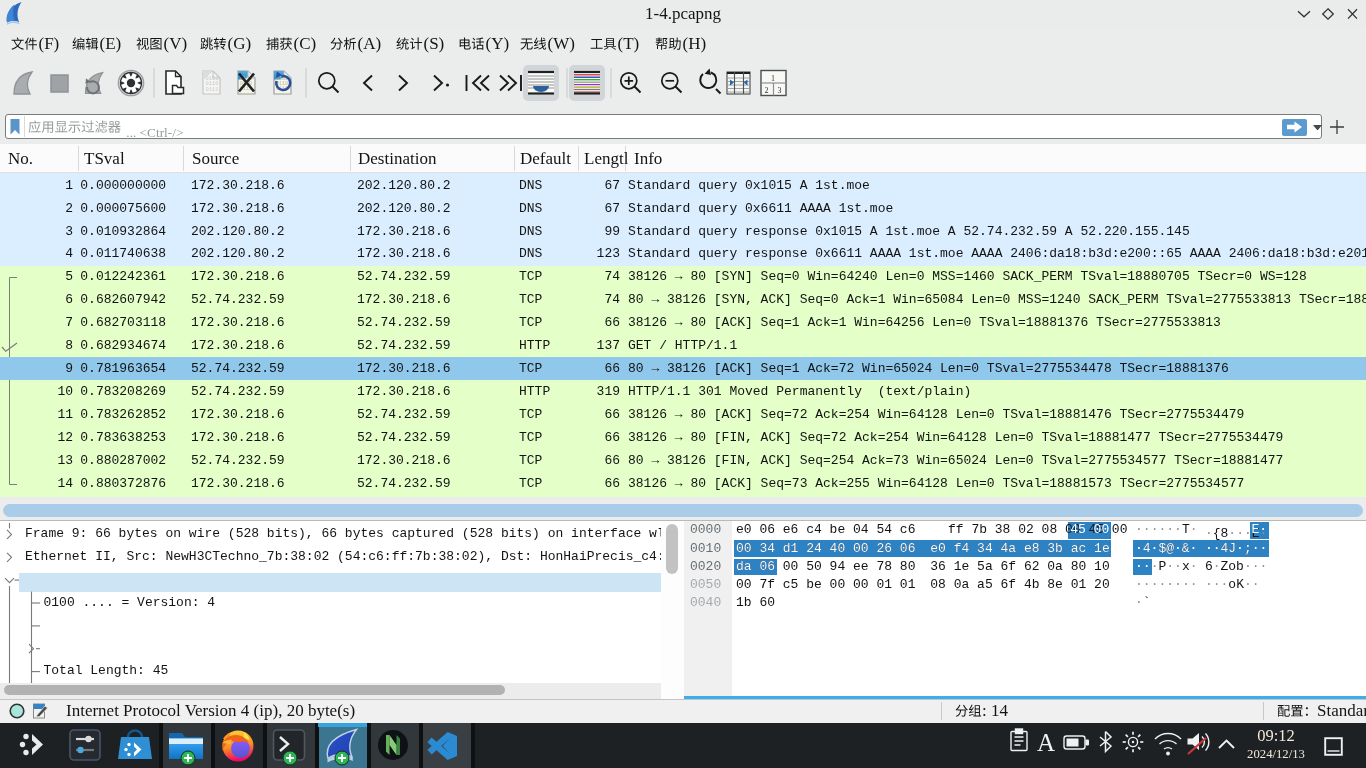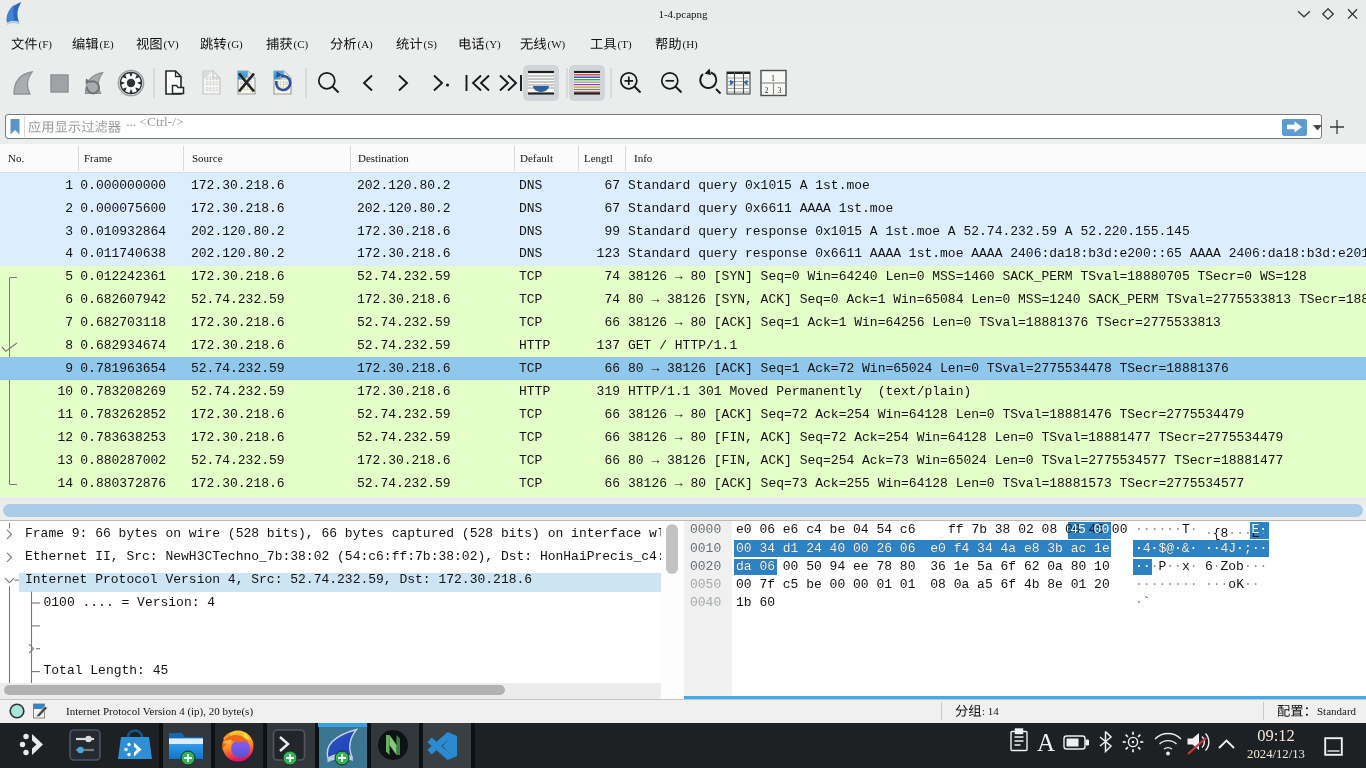--- a/index.html
+++ b/index.html
@@ -1,16 +1,16 @@
 <!DOCTYPE html>
 <html><head><meta charset="utf-8"><style>
 html,body{margin:0;padding:0;width:1366px;height:768px;overflow:hidden;background:#ebecec}
 *{box-sizing:border-box}
 .abs{position:absolute}
-.ser{font-family:"Liberation Serif",serif;font-size:11px;color:#141414;white-space:pre}
+.ser{font-family:"Liberation Serif",serif;font-size:17px;color:#141414;white-space:pre}
 .mono{font-family:"Liberation Mono",monospace;font-size:13px;color:#131313;white-space:pre}
 i{font-style:normal;color:#909294}
 .row{position:absolute;left:0;width:1366px;height:22.95px;line-height:22.95px}
 .cell{position:absolute;top:0;white-space:pre}
 svg{display:block}
 </style></head>
 <body>
 
 <div class="abs" style="left:0;top:0;width:1366px;height:28px;background:#eaebeb"></div>
 <svg class="abs" style="left:4px;top:1px" width="22" height="25" viewBox="0 0 22 25">
@@ -227,41 +227,41 @@
     <g fill="#96999c">
       <path transform="translate(0,11.7) scale(0.013300,-0.013300)" d="M264 490C305 382 353 239 372 146L443 175C421 268 373 407 329 517ZM481 546C513 437 550 295 564 202L636 224C621 317 584 456 549 565ZM468 828C487 793 507 747 521 711H121V438C121 296 114 97 36 -45C54 -52 88 -74 102 -87C184 62 197 286 197 438V640H942V711H606C593 747 565 804 541 848ZM209 39V-33H955V39H684C776 194 850 376 898 542L819 571C781 398 704 194 607 39Z"></path>
       <path transform="translate(13.3,11.7) scale(0.013300,-0.013300)" d="M153 770V407C153 266 143 89 32 -36C49 -45 79 -70 90 -85C167 0 201 115 216 227H467V-71H543V227H813V22C813 4 806 -2 786 -3C767 -4 699 -5 629 -2C639 -22 651 -55 655 -74C749 -75 807 -74 841 -62C875 -50 887 -27 887 22V770ZM227 698H467V537H227ZM813 698V537H543V698ZM227 466H467V298H223C226 336 227 373 227 407ZM813 466V298H543V466Z"></path>
       <path transform="translate(26.6,11.7) scale(0.013300,-0.013300)" d="M244 570H757V466H244ZM244 731H757V628H244ZM171 791V405H833V791ZM820 330C787 266 727 180 682 126L740 97C786 151 842 230 885 300ZM124 297C165 233 213 145 236 93L297 123C275 174 224 260 183 322ZM571 365V39H423V365H352V39H40V-33H960V39H643V365Z"></path>
       <path transform="translate(39.9,11.7) scale(0.013300,-0.013300)" d="M234 351C191 238 117 127 35 56C54 46 88 24 104 11C183 88 262 207 311 330ZM684 320C756 224 832 94 859 10L934 44C904 129 826 255 753 349ZM149 766V692H853V766ZM60 523V449H461V19C461 3 455 -1 437 -2C418 -3 352 -3 284 0C296 -23 308 -56 311 -79C400 -79 459 -78 494 -66C530 -53 542 -31 542 18V449H941V523Z"></path>
       <path transform="translate(53.2,11.7) scale(0.013300,-0.013300)" d="M79 774C135 722 199 649 227 602L290 646C259 693 193 763 137 813ZM381 477C432 415 493 327 521 275L584 313C555 365 492 449 441 510ZM262 465H50V395H188V133C143 117 91 72 37 14L89 -57C140 12 189 71 222 71C245 71 277 37 319 11C389 -33 473 -43 597 -43C693 -43 870 -38 941 -34C942 -11 955 27 964 47C867 37 716 28 599 28C487 28 402 36 336 76C302 96 281 116 262 128ZM720 837V660H332V589H720V192C720 174 713 169 693 168C673 167 603 167 530 170C541 148 553 115 557 93C651 93 712 94 747 107C783 119 796 141 796 192V589H935V660H796V837Z"></path>
       <path transform="translate(66.5,11.7) scale(0.013300,-0.013300)" d="M528 198V18C528 -46 548 -62 627 -62C643 -62 752 -62 768 -62C833 -62 851 -35 857 74C840 79 815 87 803 97C799 4 794 -8 762 -8C738 -8 649 -8 633 -8C596 -8 590 -4 590 19V198ZM448 197C433 130 406 41 369 -12L421 -35C457 20 483 111 499 180ZM616 240C655 193 699 128 717 85L765 114C747 156 703 220 662 266ZM803 197C852 130 899 37 916 -21L968 4C950 63 900 152 852 219ZM88 767C144 733 212 681 246 645L292 697C258 731 189 780 133 813ZM42 500C99 469 170 422 205 390L249 443C213 475 140 519 85 548ZM63 -10 127 -51C173 39 227 158 268 259L211 300C167 192 105 65 63 -10ZM326 651V440C326 300 316 103 228 -38C242 -46 272 -71 282 -85C378 67 395 290 395 439V592H874C862 557 849 522 835 498L890 483C913 522 937 586 958 642L912 654L901 651H639V714H915V772H639V840H567V651ZM540 578V490L432 481L437 424L540 433V394C540 326 563 309 652 309C671 309 797 309 816 309C884 309 904 331 911 420C893 424 866 433 852 443C848 376 842 367 809 367C782 367 678 367 657 367C614 367 607 372 607 395V439L795 456L790 510L607 495V578Z"></path>
       <path transform="translate(79.8,11.7) scale(0.013300,-0.013300)" d="M196 730H366V589H196ZM622 730H802V589H622ZM614 484C656 468 706 443 740 420H452C475 452 495 485 511 518L437 532V795H128V524H431C415 489 392 454 364 420H52V353H298C230 293 141 239 30 198C45 184 64 158 72 141L128 165V-80H198V-51H365V-74H437V229H246C305 267 355 309 396 353H582C624 307 679 264 739 229H555V-80H624V-51H802V-74H875V164L924 148C934 166 955 194 972 208C863 234 751 288 675 353H949V420H774L801 449C768 475 704 506 653 524ZM553 795V524H875V795ZM198 15V163H365V15ZM624 15V163H802V15Z"></path>
     </g>
   </svg>
-<div class="ser abs" style="left:123px;top:112px;height:20px;line-height:20px;color:#96999c;font-family:'Liberation Serif',serif;font-size:13.3px;white-space:pre"> ... &lt;Ctrl-/&gt;</div>
+<div class="ser abs" style="left:123px;top:123px;height:20px;line-height:20px;color:#96999c;font-family:'Liberation Serif',serif;font-size:13.3px;white-space:pre"> ... &lt;Ctrl-/&gt;</div>
 <div class="abs" style="left:1282px;top:118.5px;width:25px;height:17px;background:#5b9bd0;border-radius:2px"></div>
 <svg class="abs" style="left:1286px;top:121px" width="17" height="12" viewBox="0 0 17 12">
  <path d="M1,3.7 L8.5,3.7 L8.5,0.5 L16,6 L8.5,11.5 L8.5,8.3 L1,8.3 Z" fill="#fff"></path>
 </svg>
 <svg class="abs" style="left:1312.5px;top:124.5px" width="9" height="5.5" viewBox="0 0 9 5.5">
     <path d="M0,0 L9,0 L4.5,5.5 Z" fill="#45494c"></path>
   </svg>
 <svg class="abs" style="left:1330px;top:120px" width="14" height="14" viewBox="0 0 14 14">
     <path d="M6.35,0 L7.65,0 L7.65,6.35 L14,6.35 L14,7.65 L7.65,7.65 L7.65,14 L6.35,14 L6.35,7.65 L0,7.65 L0,6.35 L6.35,6.35 Z" fill="#393d40"></path>
   </svg>
 
 <div class="abs" style="left:0;top:144px;width:1366px;height:29px;background:#fbfbfb;border-bottom:1px solid #e0e0e0"></div>
 <div class="abs" style="left:78px;top:146px;width:1px;height:25px;background:#d9d9d9"></div>
 <div class="abs" style="left:183px;top:146px;width:1px;height:25px;background:#d9d9d9"></div>
 <div class="abs" style="left:350px;top:146px;width:1px;height:25px;background:#d9d9d9"></div>
 <div class="abs" style="left:514px;top:146px;width:1px;height:25px;background:#d9d9d9"></div>
 <div class="abs" style="left:578px;top:146px;width:1px;height:25px;background:#d9d9d9"></div>
 <div class="abs" style="left:625px;top:146px;width:1px;height:25px;background:#d9d9d9"></div>
 <div class="ser abs" style="left:0;top:144px;height:29px;line-height:29px">
-<span class="cell" style="left:8px">No.</span><span class="cell" style="left:84px">Frame</span><span class="cell" style="left:192px">Source</span><span class="cell" style="left:358px">Destination</span><span class="cell" style="left:520px">Default</span><span class="cell" style="left:584px">Lengtl</span><span class="cell" style="left:634px">Info</span>
+<span class="cell" style="left:8px">No.</span><span class="cell" style="left:84px">TSval</span><span class="cell" style="left:192px">Source</span><span class="cell" style="left:358px">Destination</span><span class="cell" style="left:520px">Default</span><span class="cell" style="left:584px">Lengtl</span><span class="cell" style="left:634px">Info</span>
 </div>
 
 <div class="abs" style="left:0;top:173px;width:1366px;height:92.6px;background:#daeeff"></div>
 <div class="abs" style="left:0;top:265.6px;width:1366px;height:231.4px;background:#e4ffc7"></div>
 <svg class="abs" style="left:0;top:173px" width="30" height="324" viewBox="0 0 30 324">
 <g stroke="#7c7c7c" stroke-width="1" fill="none">
 <path d="M9.5,104.5 L17,104.5 M9.5,104.5 L9.5,311.5 M9.5,311.5 L17,311.5"></path>
 <path d="M2,174 L5.8,178.3 L17,170" stroke-width="1.2"></path>
 </g>
   </svg>
@@ -282,21 +282,20 @@
 <div class="row mono" style="top:472.95px"><span class="cell" style="left:0px;width:73px;text-align:right">14</span><span class="cell" style="left:80.3px">0.880372876</span><span class="cell" style="left:191px">172.30.218.6</span><span class="cell" style="left:357px">52.74.232.59</span><span class="cell" style="left:519px">TCP</span><span class="cell" style="left:560px;width:60px;text-align:right">66</span><span class="cell" style="left:628px">38126 → 80 [ACK] Seq=73 Ack=255 Win=64128 Len=0 TSval=18881573 TSecr=2775534577</span></div>
 
 <div class="abs" style="left:0;top:497px;width:1366px;height:25px;background:#ececec"></div>
 <div class="abs" style="left:3px;top:504px;width:1360px;height:13px;background:#a9cde9;border-radius:6.5px"></div>
 
 <div class="abs" style="left:0;top:520px;width:1366px;height:1px;background:#b9b9b9"></div>
 <div class="abs" style="left:0;top:521px;width:661px;height:162px;overflow:hidden;background:#fff">
 <div class="mono abs" style="left:25px;top:2.00px;height:22.86px;line-height:22.86px">Frame 9: 66 bytes on wire (528 bits), 66 bytes captured (528 bits) on interface wl</div>
 <div class="mono abs" style="left:25px;top:24.86px;height:22.86px;line-height:22.86px">Ethernet II, Src: NewH3CTechno_7b:38:02 (54:c6:ff:7b:38:02), Dst: HonHaiPrecis_c4:</div>
 <div class="abs" style="left:19px;top:52.12px;width:642px;height:18.4px;background:#cde4f5"></div>
-<div class="mono abs" style="left:25px;top:47.72px;height:22.86px;line-height:22.86px">Internet Protocol Version 4, Src: 52.74.232.59, Dst: 172.30.218.6</div>
 <div class="mono abs" style="left:43.5px;top:70.58px;height:22.86px;line-height:22.86px">0100 .... = Version: 4</div>
 <div class="mono abs" style="left:43.5px;top:139.16px;height:22.86px;line-height:22.86px">Total Length: 45</div>
 <svg class="abs" style="left:0;top:2px" width="60" height="162" viewBox="0 0 60 162">
       <g stroke="#787878" stroke-width="1.1" fill="none">
         <path d="M9.5,0 L9.5,5.4"></path>
         <path d="M7.0,6.93 L11.5,11.43 L7.0,15.93"></path>
         <path d="M7.0,29.79 L11.5,34.29 L7.0,38.79"></path>
         <path d="M5.0,55.15 L9.5,59.65 L14.0,55.15"></path>
         <path d="M14.5,57.1 L19,57.1"></path>
         <path d="M9.5,63.1 L9.5,162"></path>

